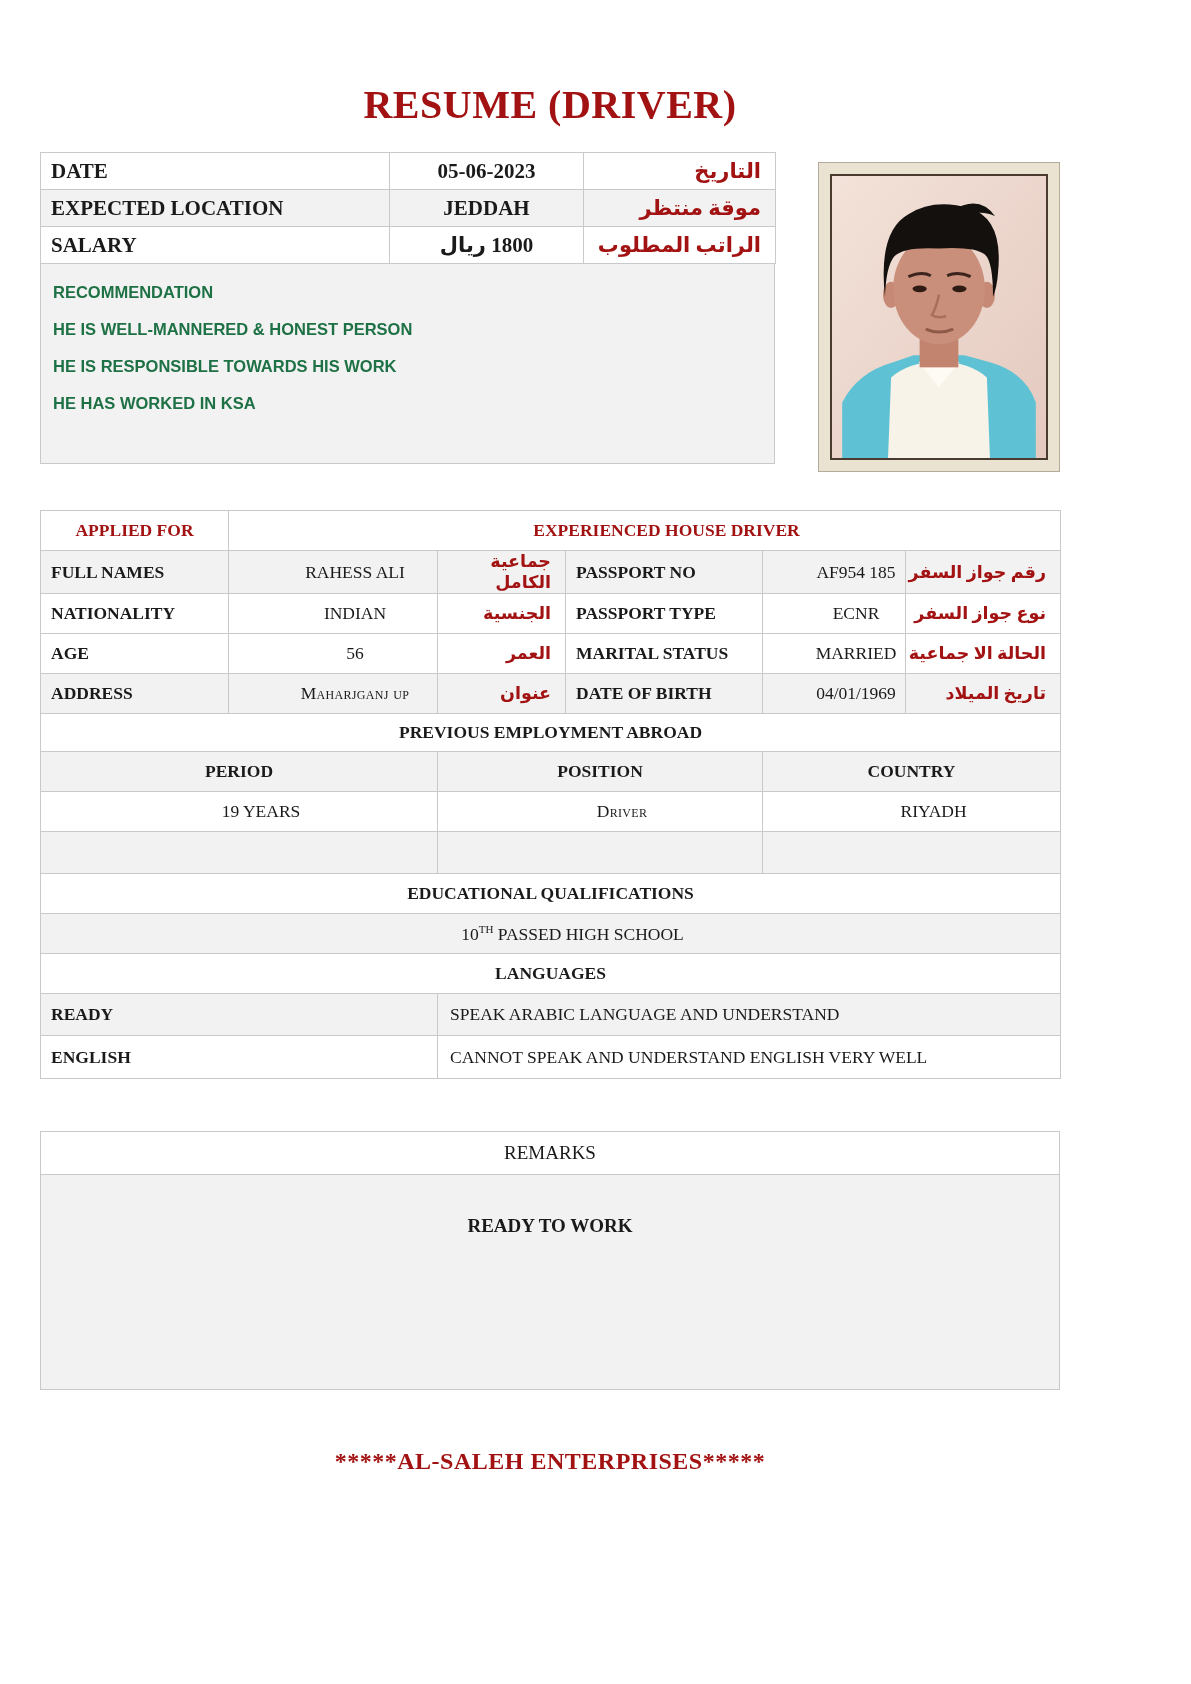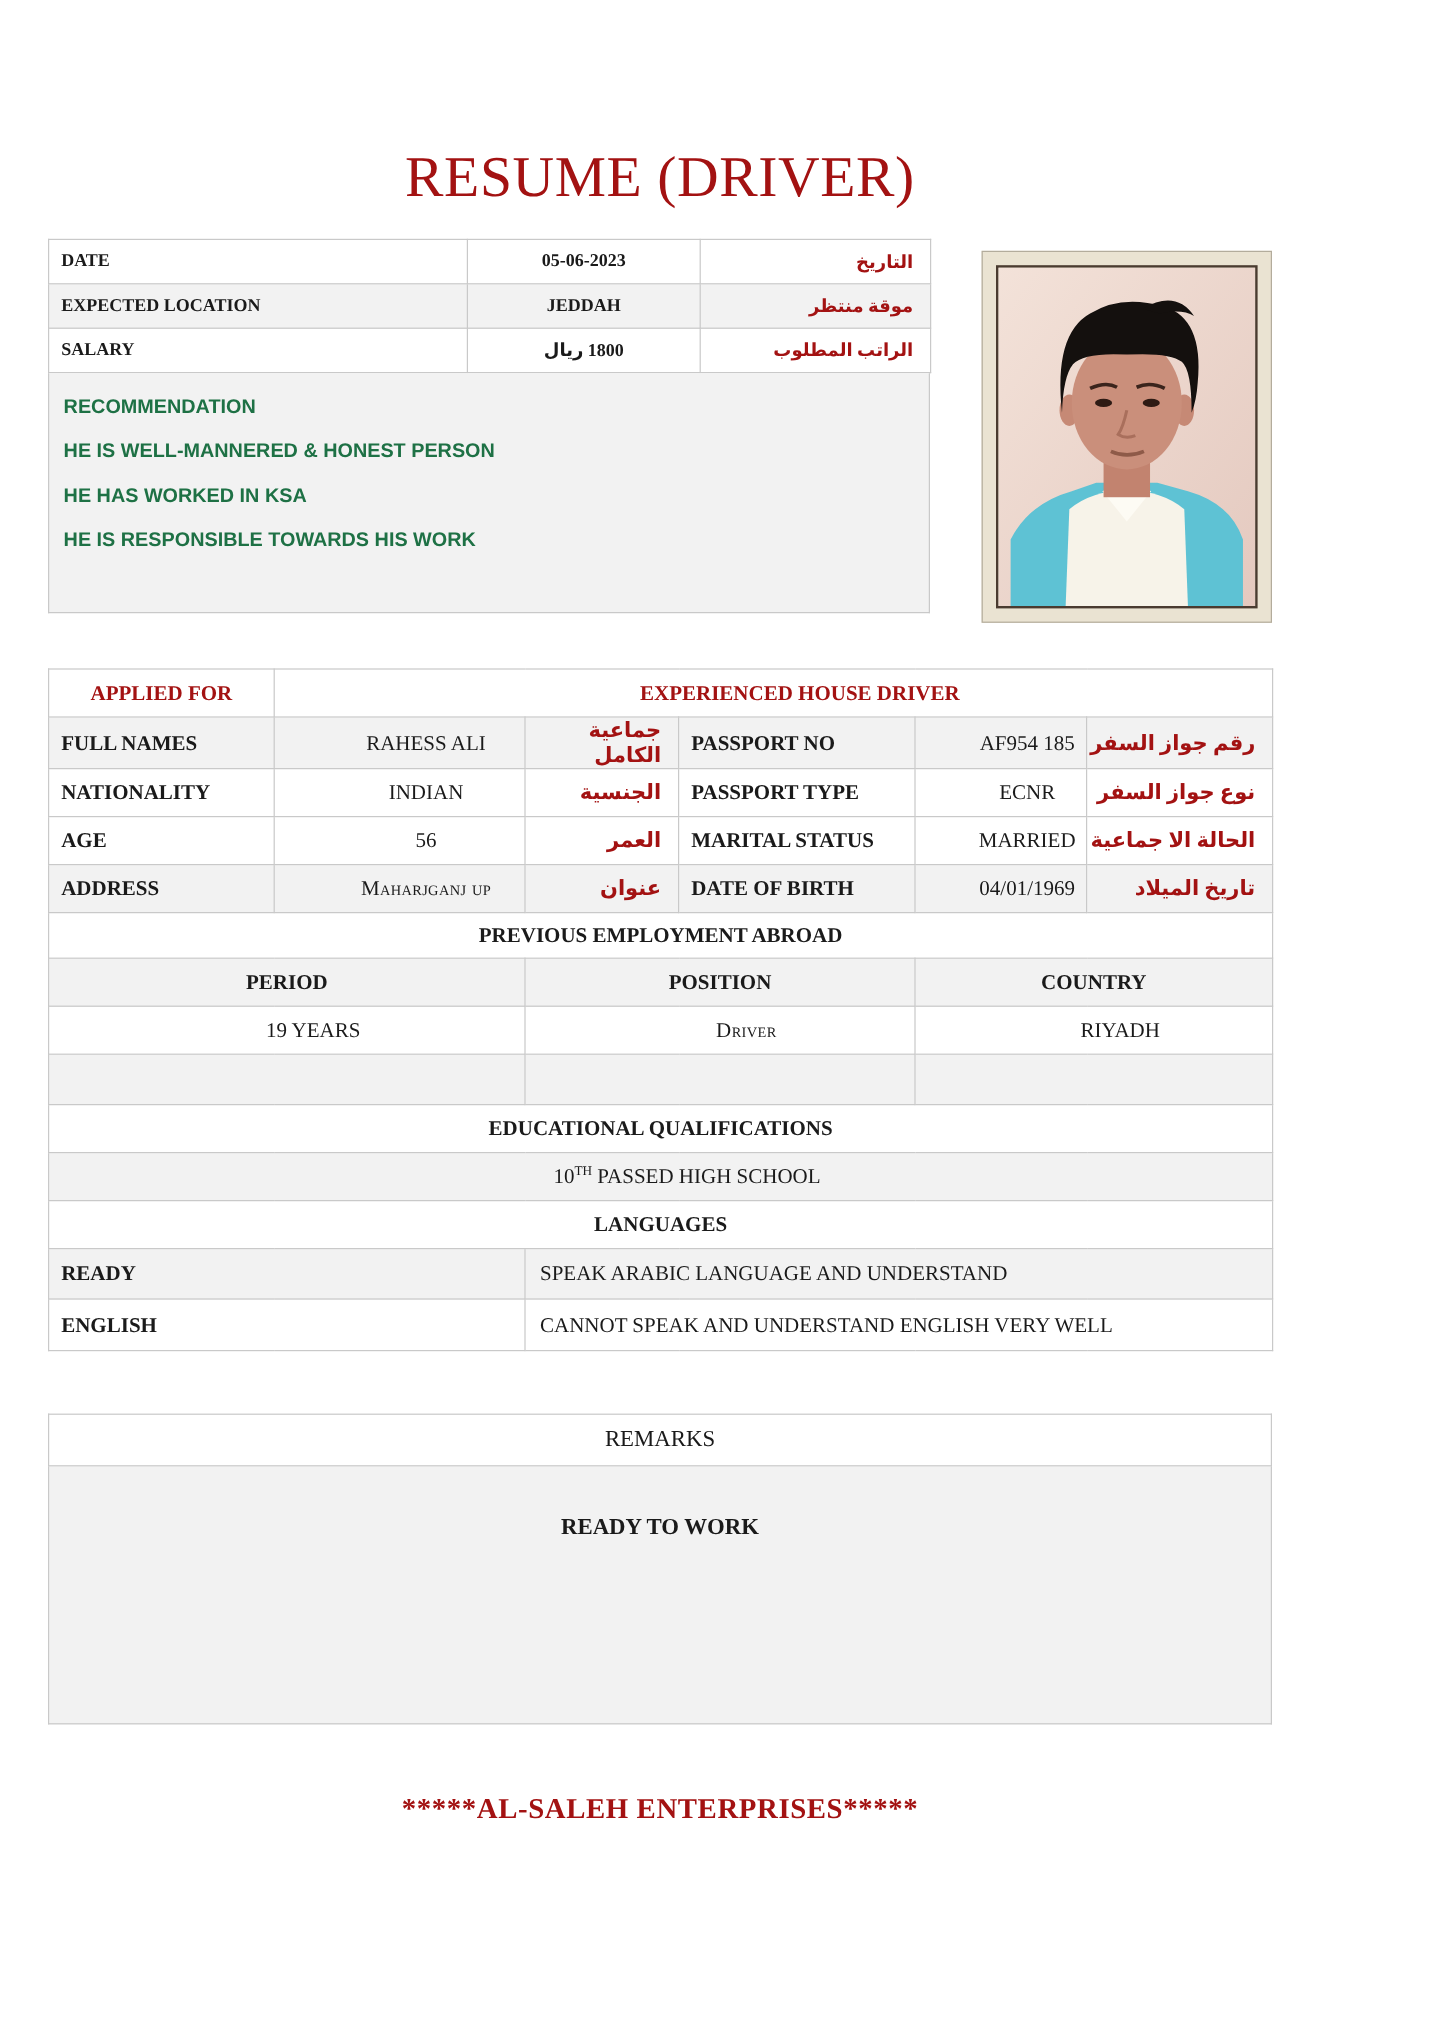--- a/index.html
+++ b/index.html
@@ -10,28 +10,28 @@
   }
   *{box-sizing:border-box;margin:0;padding:0;}
   html,body{background:#ffffff;}
   body{font-family:"Liberation Serif", serif; color:#1a1a1a;}
   .page{
     width:1191px;height:1684px;margin:0 auto;background:#fff;
     position:relative;overflow:hidden;
     padding-left:40px;padding-right:131px;
   }
   .title{
-    padding-top:120px;text-align:center;
-    color:var(--dark-red);font-weight:normal;font-size:48px;letter-spacing:.5px;
+    padding-top:81px;text-align:center;
+    color:var(--dark-red);font-weight:bold;font-size:40px;letter-spacing:.5px;
   }
   .top-section{display:flex;align-items:flex-start;margin-top:24px;}
   .info-wrap{width:735px;}
   table{border-collapse:collapse;table-layout:fixed;}
   .info-table{width:735px;}
-  .info-table td{border:1px solid var(--border);height:37px;font-size:15px;vertical-align:middle;}
+  .info-table td{border:1px solid var(--border);height:37px;font-size:21px;vertical-align:middle;}
   .info-table tr:nth-child(2) td{background:var(--row-gray);}
   .lbl{font-weight:bold;padding-left:10px;}
   .val{text-align:center;}
   .bold{font-weight:bold;}
   .arabic{color:var(--dark-red);font-weight:bold;text-align:right;padding-right:14px;
           font-family:"Liberation Serif","DejaVu Sans",serif;font-size:17px;}
   .rtl{direction:rtl;unicode-bidi:embed;font-family:"Liberation Serif","DejaVu Sans",serif;}
   .recommendation{
     width:735px;height:200px;background:var(--row-gray);
     border:1px solid var(--border);border-top:none;
@@ -97,22 +97,22 @@
         <tr>
           <td class="lbl">SALARY</td>
           <td class="val bold rtl" dir="rtl">1800 ريال</td>
           <td class="arabic">الراتب المطلوب</td>
         </tr>
       </tbody>
         </table>
       <div class="recommendation">
         <p>RECOMMENDATION</p>
         <p>HE IS WELL-MANNERED &amp; HONEST PERSON</p>
+        <p>HE IS RESPONSIBLE TOWARDS HIS WORK</p>
         <p>HE HAS WORKED IN KSA</p>
-        <p>HE IS RESPONSIBLE TOWARDS HIS WORK</p>
       </div>
     </div>
 
     <div class="photo-frame">
       <div class="photo-inner">
         <svg viewBox="0 0 210 280" preserveAspectRatio="none">
           <defs>
             <linearGradient id="bgGrad" x1="0" y1="0" x2="1" y2="1">
               <stop offset="0" stop-color="#F3E2D9"></stop>
               <stop offset="1" stop-color="#E4C9BF"></stop>

